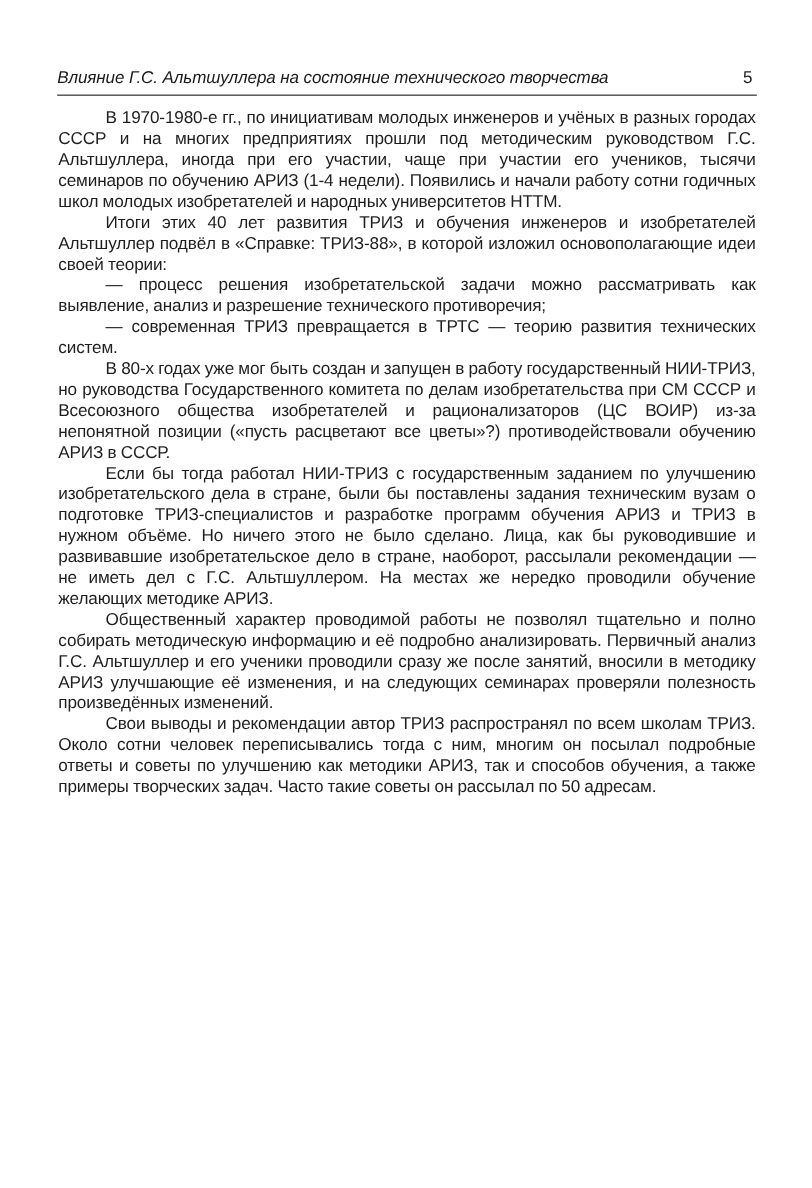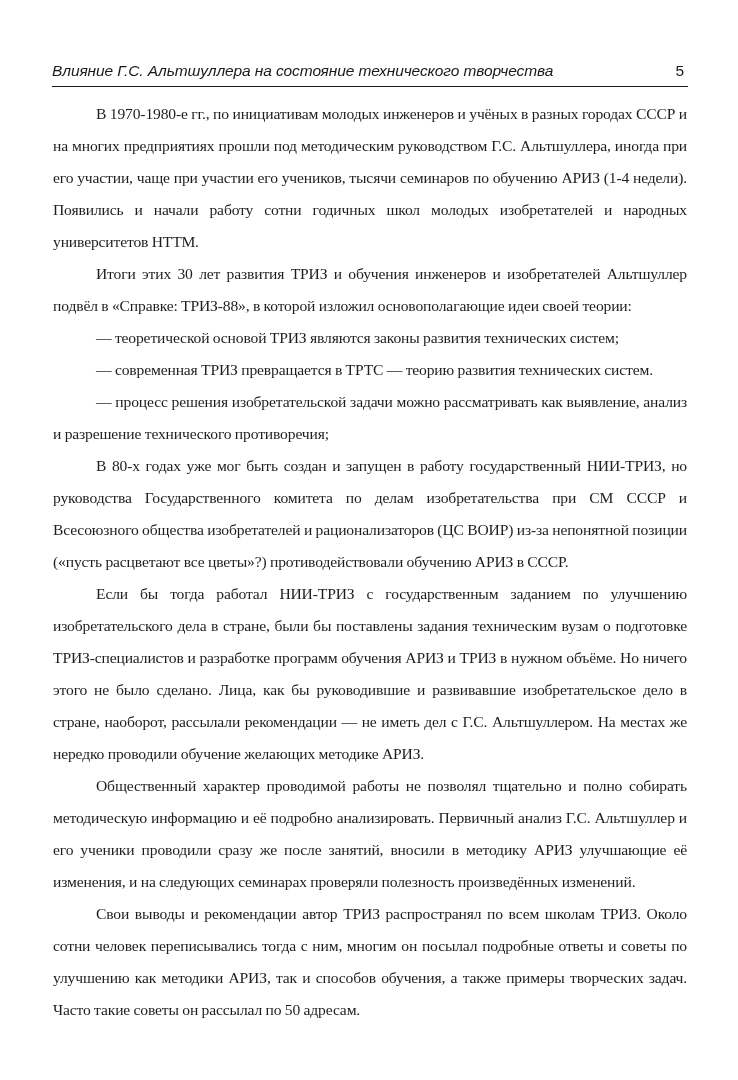--- a/index.html
+++ b/index.html
@@ -5,37 +5,36 @@
   html, body { margin: 0; padding: 0; background: #ffffff; }
   body { width: 738px; height: 1080px; position: relative; overflow: hidden;
          font-family: "Liberation Sans", sans-serif; color: #1e1e1e; }
   .page { position: absolute; left: 0; top: 0; width: 738px; height: 1040px; background: #fff; }
   .running-head { position: absolute; left: 52px; top: 62px; width: 636px; height: 24px;
                   border-bottom: 1.5px solid #1a1a1a; }
   .running-title { position: absolute; left: 0; top: 0; font-style: italic; font-size: 15.5px;
                    letter-spacing: -0.1px; color: #1a1a1a; white-space: nowrap; }
   .page-number { position: absolute; right: 4px; top: 0; font-size: 15.5px; color: #1a1a1a; }
   .body-text { position: absolute; left: 53px; top: 98px; width: 634px;
-               font-size: 15.6px; line-height: 32px; text-align: justify;
-               hyphens: manual; letter-spacing: -0.15px; word-spacing: -0.3px; font-family: Liberation Serif, serif; }
+               font-size: 15.6px; line-height: 19px; text-align: justify;
+               hyphens: manual; letter-spacing: -0.15px; word-spacing: -0.3px; }
   .body-text p { margin: 0; text-indent: 43px; }
 </style>
 </head>
 <body>
 
 <div class="page">
   <div class="running-head">
     <span class="running-title">Влияние Г.С. Альтшуллера на состояние технического творчества</span>
     <span class="page-number">5</span>
   </div>
 
   <div class="body-text">
     <p>В 1970-1980-е гг., по инициативам молодых инженеров и учёных в разных городах СССР и на многих предприятиях прошли под методическим руководством Г.С. Альтшуллера, иногда при его участии, чаще при участии его учеников, тысячи семинаров по обучению АРИЗ (1-4 недели). Появились и начали работу сотни годичных школ молодых изобретателей и народных университетов НТТМ.</p>
-    <p>Итоги этих 30 лет развития ТРИЗ и обучения инженеров и изобретателей Альтшуллер подвёл в «Справке: ТРИЗ-88», в которой изложил основополагающие идеи своей теории:</p>
-    <p>— теоретической основой ТРИЗ являются законы развития технических систем;</p>
+    <p>Итоги этих 40 лет развития ТРИЗ и обучения инженеров и изобретателей Альтшуллер подвёл в «Справке: ТРИЗ-88», в которой изложил основополагающие идеи своей теории:</p>
+    <p>— процесс решения изобретательской задачи можно рассматривать как выявление, анализ и разрешение технического противоречия;</p>
     <p>— современная ТРИЗ превращается в ТРТС — теорию развития технических систем.</p>
-    <p>— процесс решения изобретательской задачи можно рассматривать как выявление, анализ и разрешение технического противоречия;</p>
     <p>В 80-х годах уже мог быть создан и запущен в работу государственный НИИ-ТРИЗ, но руководства Государственного комитета по делам изобретательства при СМ СССР и Всесоюзного общества изобретателей и рационализаторов (ЦС ВОИР) из-за непонятной позиции («пусть расцветают все цветы»?) противодействовали обучению АРИЗ в СССР.</p>
     <p>Если бы тогда работал НИИ-ТРИЗ с государственным заданием по улучшению изобретательского дела в стране, были бы поставлены задания техническим вузам о подготовке ТРИЗ-специалистов и разработке программ обучения АРИЗ и ТРИЗ в нужном объёме. Но ничего этого не было сделано. Лица, как бы руководившие и развивавшие изобретательское дело в стране, наоборот, рассылали рекомендации — не иметь дел с Г.С. Альтшуллером. На местах же нередко проводили обучение желающих методике АРИЗ.</p>
     <p>Общественный характер проводимой работы не позволял тщательно и полно собирать методическую информацию и её подробно анализировать. Первичный анализ Г.С. Альтшуллер и его ученики проводили сразу же после занятий, вносили в методику АРИЗ улучшающие её изменения, и на следующих семинарах проверяли полезность произведённых изменений.</p>
     <p>Свои выводы и рекомендации автор ТРИЗ распространял по всем школам ТРИЗ. Около сотни человек переписывались тогда с ним, многим он посылал подробные ответы и советы по улучшению как методики АРИЗ, так и способов обучения, а также примеры творческих задач. Часто такие советы он рассылал по 50 адресам.</p>
   </div>
 </div>
 
 </body></html>

